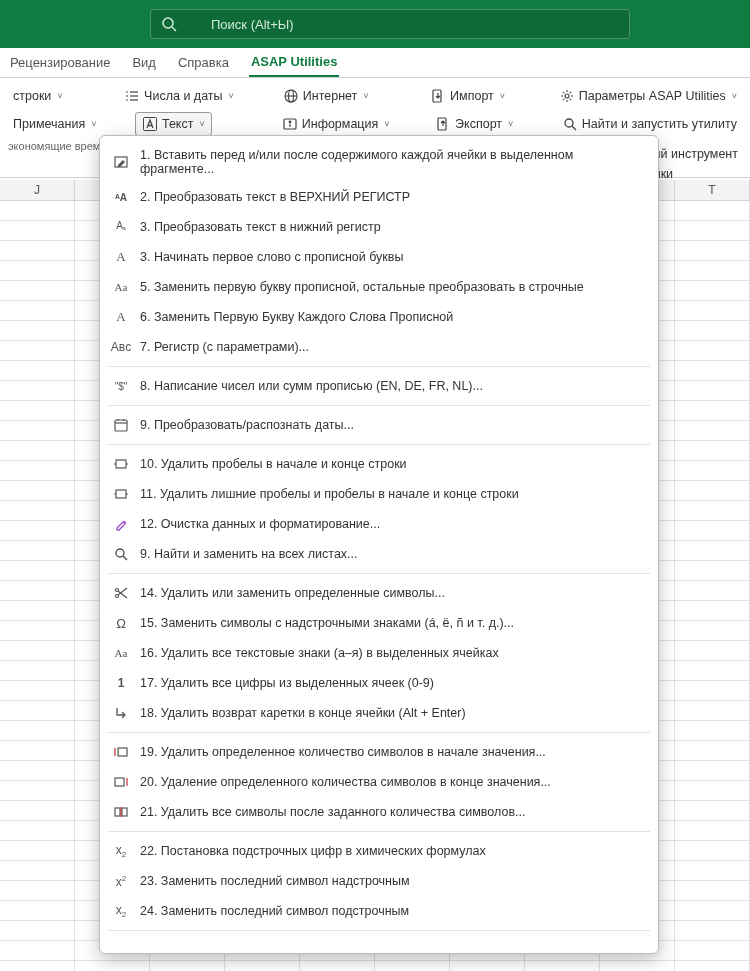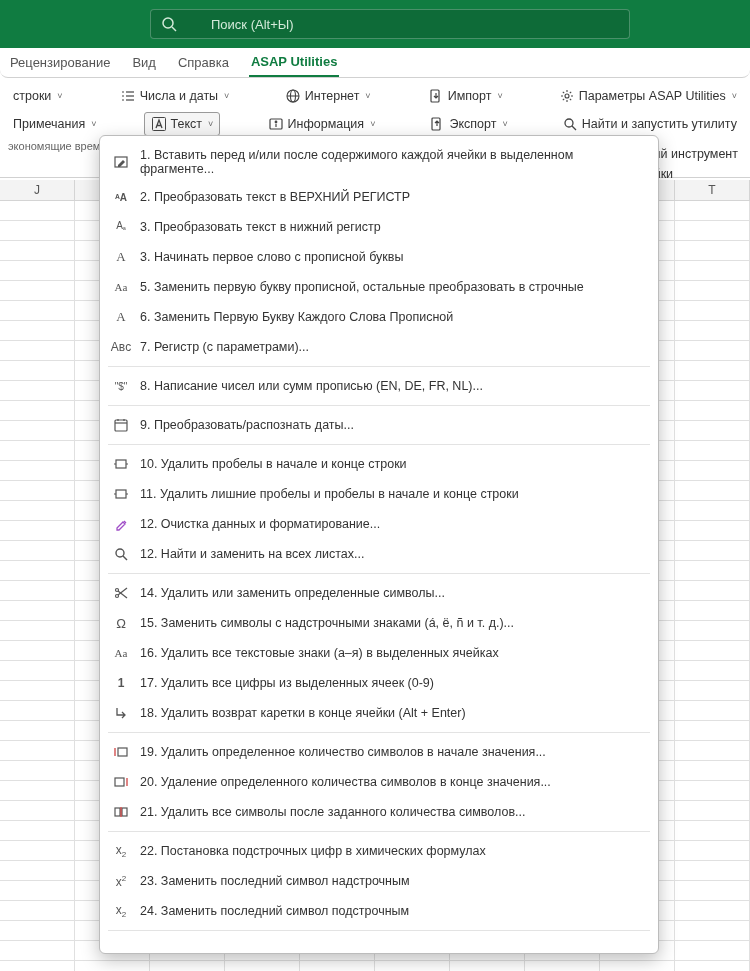--- a/index.html
+++ b/index.html
@@ -5,27 +5,27 @@
   * { box-sizing: border-box; margin: 0; padding: 0; font-family: "Segoe UI", sans-serif; }
   body { width: 750px; height: 971px; background: #fff; overflow: hidden; position: relative; }
 
   
   .titlebar { height: 48px; background: #107c41; display: flex; align-items: center; padding-left: 150px; }
   .search-box { display: flex; align-items: center; background: #0e6b38; border: 1px solid rgba(255,255,255,0.25); border-radius: 4px; height: 30px; width: 480px; padding: 0 10px; gap: 10px; }
   .search-box .search-icon-svg { width: 16px; height: 16px; }
   .search-box span { color: #d3ead9; font-size: 13px; margin-left: 24px; }
 
   
-  .ribbon-tabs { height: 30px; background: #fff; border-bottom: 1px solid #d1d1d1; display: flex; align-items: center; gap: 18px; padding-left: 8px; font-size: 13px; color: #555; border-radius: 8px; }
+  .ribbon-tabs { height: 30px; background: #fff; border-bottom: 1px solid #d1d1d1; display: flex; align-items: center; gap: 18px; padding-left: 8px; font-size: 13px; color: #555; }
   .ribbon-tabs .tab { cursor: pointer; padding: 6px 2px; }
   .ribbon-tabs .tab.active { font-weight: 600; color: #107c41; border-bottom: 2px solid #107c41; }
 
   
   .ribbon-body { background: #fff; border-bottom: 1px solid #d1d1d1; padding: 4px 0 2px 0; height: 100px; position: relative; }
-  .ribbon-row { display: flex; align-items: center; gap: 20px; padding: 2px 6px; }
+  .ribbon-row { display: flex; align-items: center; gap: 12px; padding: 2px 6px; }
   .rbtn { display: flex; align-items: center; gap: 4px; padding: 3px 6px; font-size: 12.5px; color: #333; border: 1px solid transparent; border-radius: 3px; cursor: pointer; white-space: nowrap; }
   .rbtn.highlight { border: 1px solid #9a9a9a; background: #f5f5f5; }
   .chevron { font-size: 9px; color: #666; margin-left: 2px; }
   .ribbon-icon { width: 16px; height: 16px; display: inline-flex; align-items: center; justify-content: center; flex-shrink: 0; }
   .category-row { display: flex; align-items: center; font-size: 11px; color: #666; padding: 2px 8px; gap: 6px; }
 
   
   .dropdown { position: absolute; left: 99px; top: 135px; width: 560px; background: #fff; border: 1px solid #bcbcbc; border-radius: 6px; box-shadow: 0 6px 18px rgba(0,0,0,0.25); padding: 6px 0; z-index: 100; }
   .ditem { display: flex; align-items: center; gap: 10px; padding: 6px 12px; font-size: 12.5px; color: #333; cursor: pointer; }
   .ditem .micon { width: 18px; height: 18px; display: flex; align-items: center; justify-content: center; flex-shrink: 0; color: #555; }
@@ -761,21 +761,21 @@
       </span>
       <span class="label">12. Очистка данных и форматирование...</span>
     </div>
     <div class="ditem">
       <span class="micon">
         <svg viewBox="0 0 16 16" width="16" height="16" fill="none" stroke="#555" stroke-width="1.4">
           <circle cx="7" cy="7" r="4"></circle>
           <line x1="10" y1="10" x2="14" y2="14"></line>
         </svg>
       </span>
-      <span class="label">12. Найти и заменить на всех листах...</span>
+      <span class="label">9. Найти и заменить на всех листах...</span>
     </div>
     <div class="dsep"></div>
     <div class="ditem">
       <span class="micon">
         <svg viewBox="0 0 16 16" width="16" height="16" fill="none" stroke="#555" stroke-width="1.2">
           <circle cx="4" cy="5" r="1.5"></circle>
           <circle cx="4" cy="11" r="1.5"></circle>
           <line x1="5" y1="6" x2="14" y2="13"></line>
           <line x1="5" y1="10" x2="14" y2="3"></line>
         </svg>

